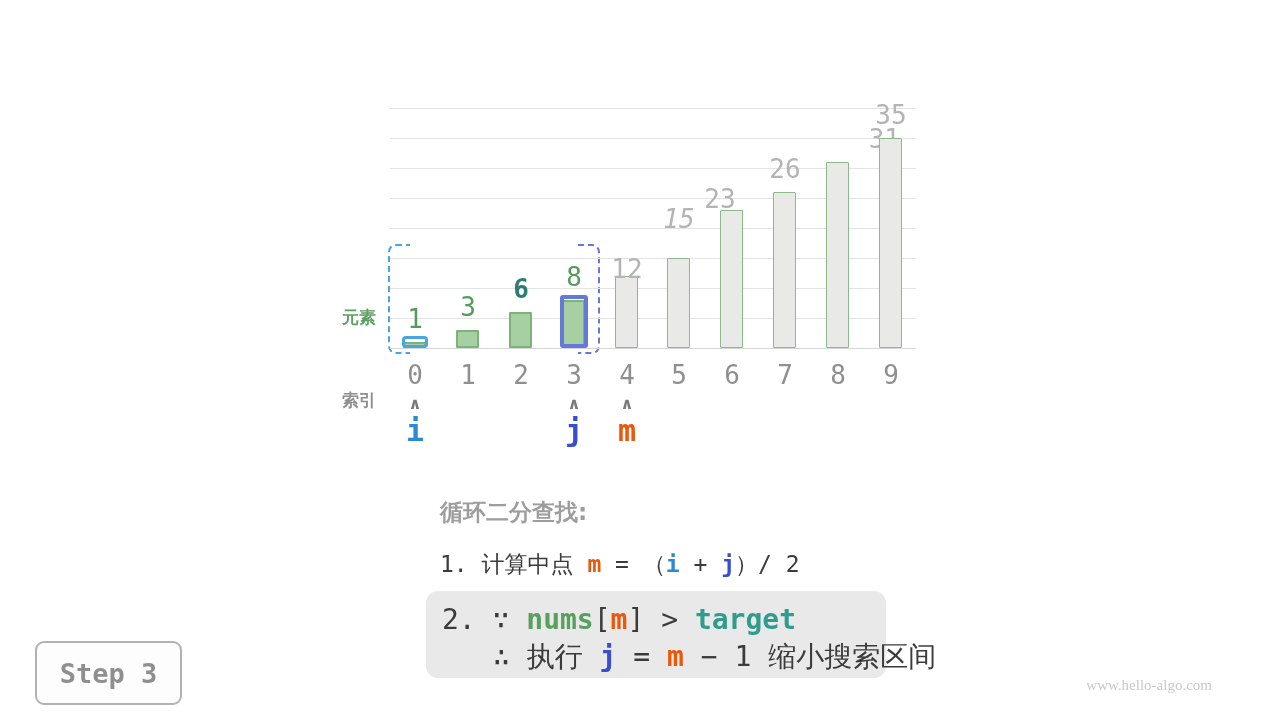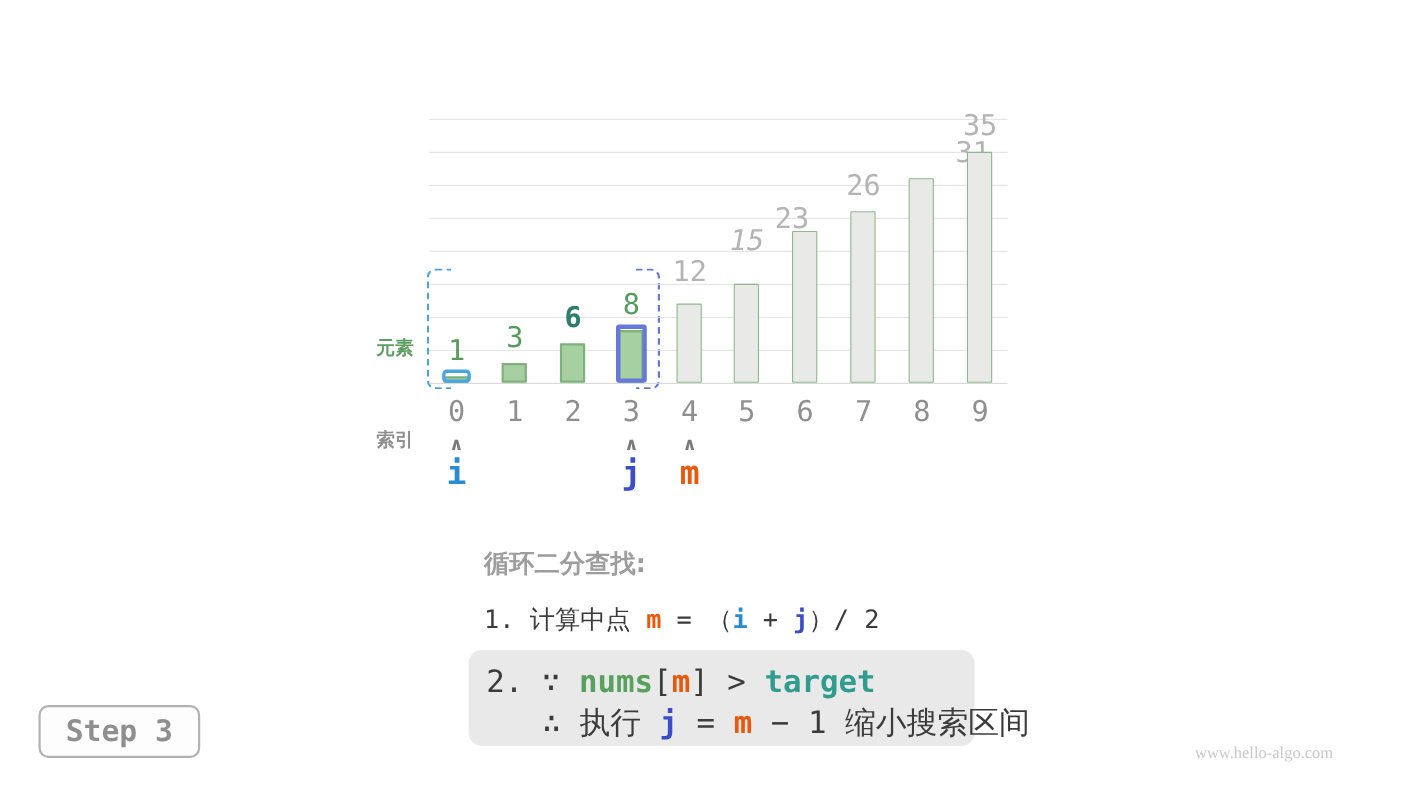--- a/index.html
+++ b/index.html
@@ -49,21 +49,21 @@
   .box-line1{padding-top:10px;}
   .box-line2{text-indent:51px;}
   .mono{font-family:"DejaVu Sans Mono",monospace;}
   .tok{font-weight:700;}
   .tok-i{color:var(--i-text);}
   .tok-j{color:var(--j-text);}
   .tok-m{color:var(--m-text);}
   .tok-nums{color:var(--nums-green);}
   .tok-target{color:var(--target-teal);}
   
-  .step-badge{position:absolute;left:35px;top:641px;width:147px;height:48px;
+  .step-badge{position:absolute;left:35px;top:641px;width:147px;height:64px;
               background:#fdfdfd;border:2px solid #b2b2b2;border-radius:9px;
               box-sizing:border-box;display:flex;align-items:center;justify-content:center;
               font-family:"DejaVu Sans Mono",monospace;font-size:27px;font-weight:700;
               color:var(--label-gray);}
   .watermark{position:absolute;left:932px;top:677px;width:280px;text-align:right;
              font-family:Liberation Serif, serif;font-size:15px;color:var(--watermark-gray);}
 </style>
 </head>
 <body>
 
@@ -92,21 +92,21 @@
       <div class="vlabel vl-green" style="left: 438px; top: 292px; width: 60px;">3</div>
       <div class="ilabel" style="left: 448px; top: 361px; width: 40px;">1</div>
       <div class="bar bar-green" style="left: 509px; top: 312px; width: 23px; height: 36px;"></div>
       <div class="vlabel vl-target" style="left: 491px; top: 274px; width: 60px;">6</div>
       <div class="ilabel" style="left: 501px; top: 361px; width: 40px;">2</div>
       <div class="bar bar-green" style="left: 562px; top: 300px; width: 23px; height: 48px;"></div>
       <div class="bar-outline outline-j" style="left: 560px; top: 295px; width: 28px; height: 53px;"></div>
       <div class="vlabel vl-green" style="left: 544px; top: 262px; width: 60px;">8</div>
       <div class="ilabel" style="left: 554px; top: 361px; width: 40px;">3</div>
       <div class="bar bar-gray" style="left: 615px; top: 276px; width: 23px; height: 72px;"></div>
-      <div class="vlabel vl-gray" style="left: 597px; top: 232px; width: 60px;">12</div>
+      <div class="vlabel vl-gray" style="left: 597px; top: 254px; width: 60px;">12</div>
       <div class="ilabel" style="left: 607px; top: 361px; width: 40px;">4</div>
       <div class="bar bar-gray" style="left: 667px; top: 258px; width: 23px; height: 90px;"></div>
       <div class="vlabel vl-gray" style="left: 649px; top: 204px; width: 60px; font-style: italic;">15</div>
       <div class="ilabel" style="left: 659px; top: 361px; width: 40px;">5</div>
       <div class="bar bar-gray" style="left: 720px; top: 210px; width: 23px; height: 138px;"></div>
       <div class="vlabel vl-gray" style="left: 690px; top: 172px; width: 60px; margin-top: 12px;">23</div>
       <div class="ilabel" style="left: 712px; top: 361px; width: 40px;">6</div>
       <div class="bar bar-gray" style="left: 773px; top: 192px; width: 23px; height: 156px;"></div>
       <div class="vlabel vl-gray" style="left: 755px; top: 154px; width: 60px;">26</div>
       <div class="ilabel" style="left: 765px; top: 361px; width: 40px;">7</div>

